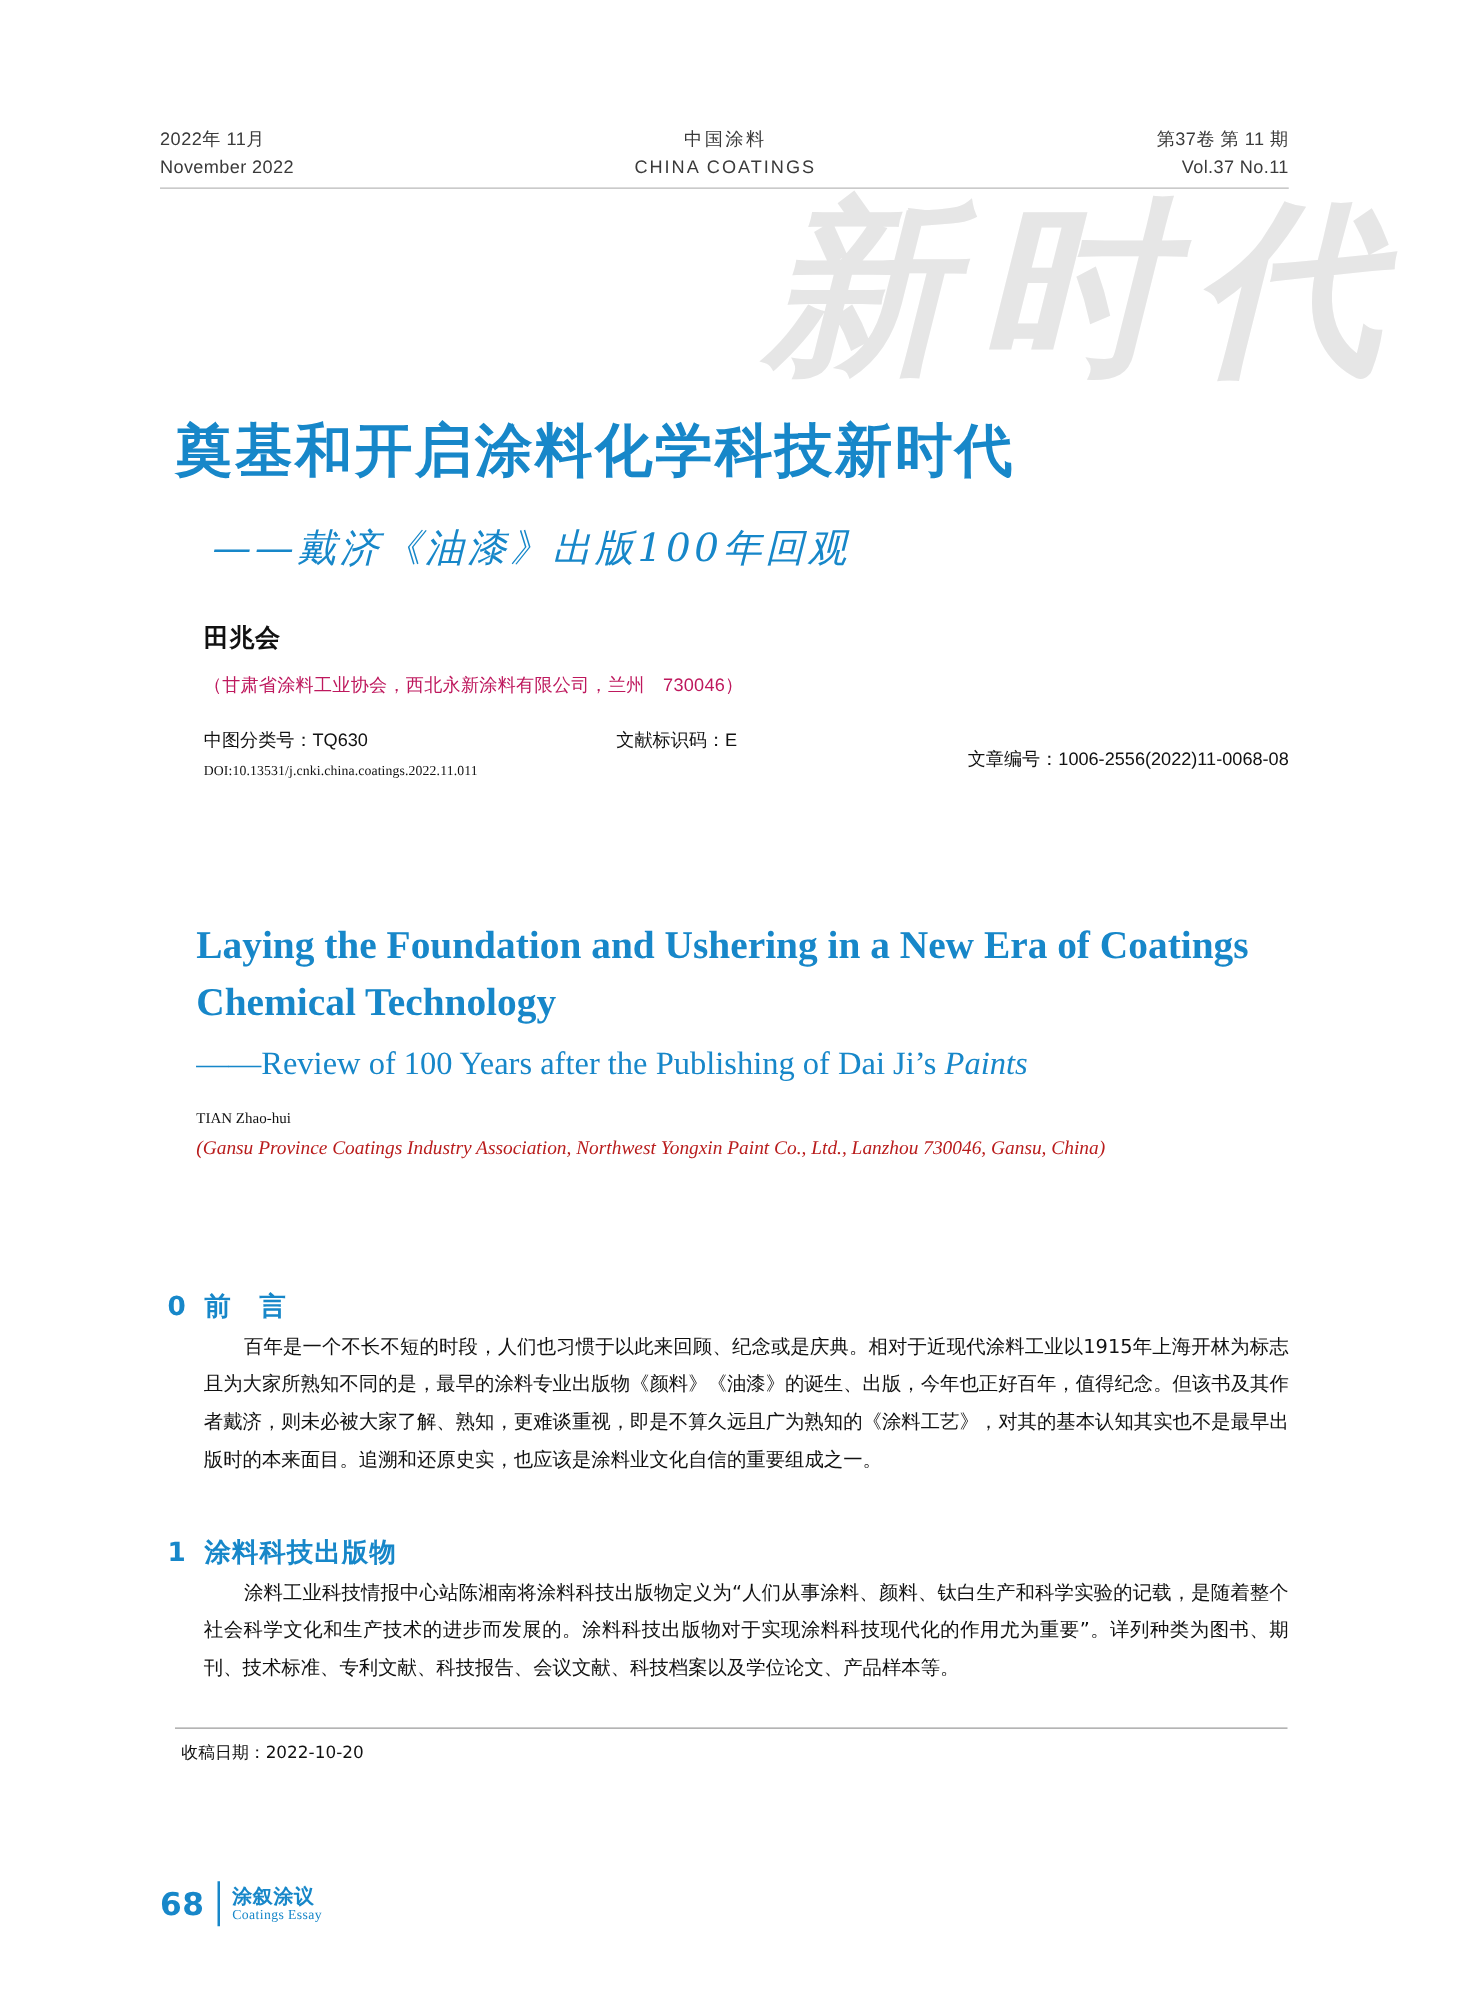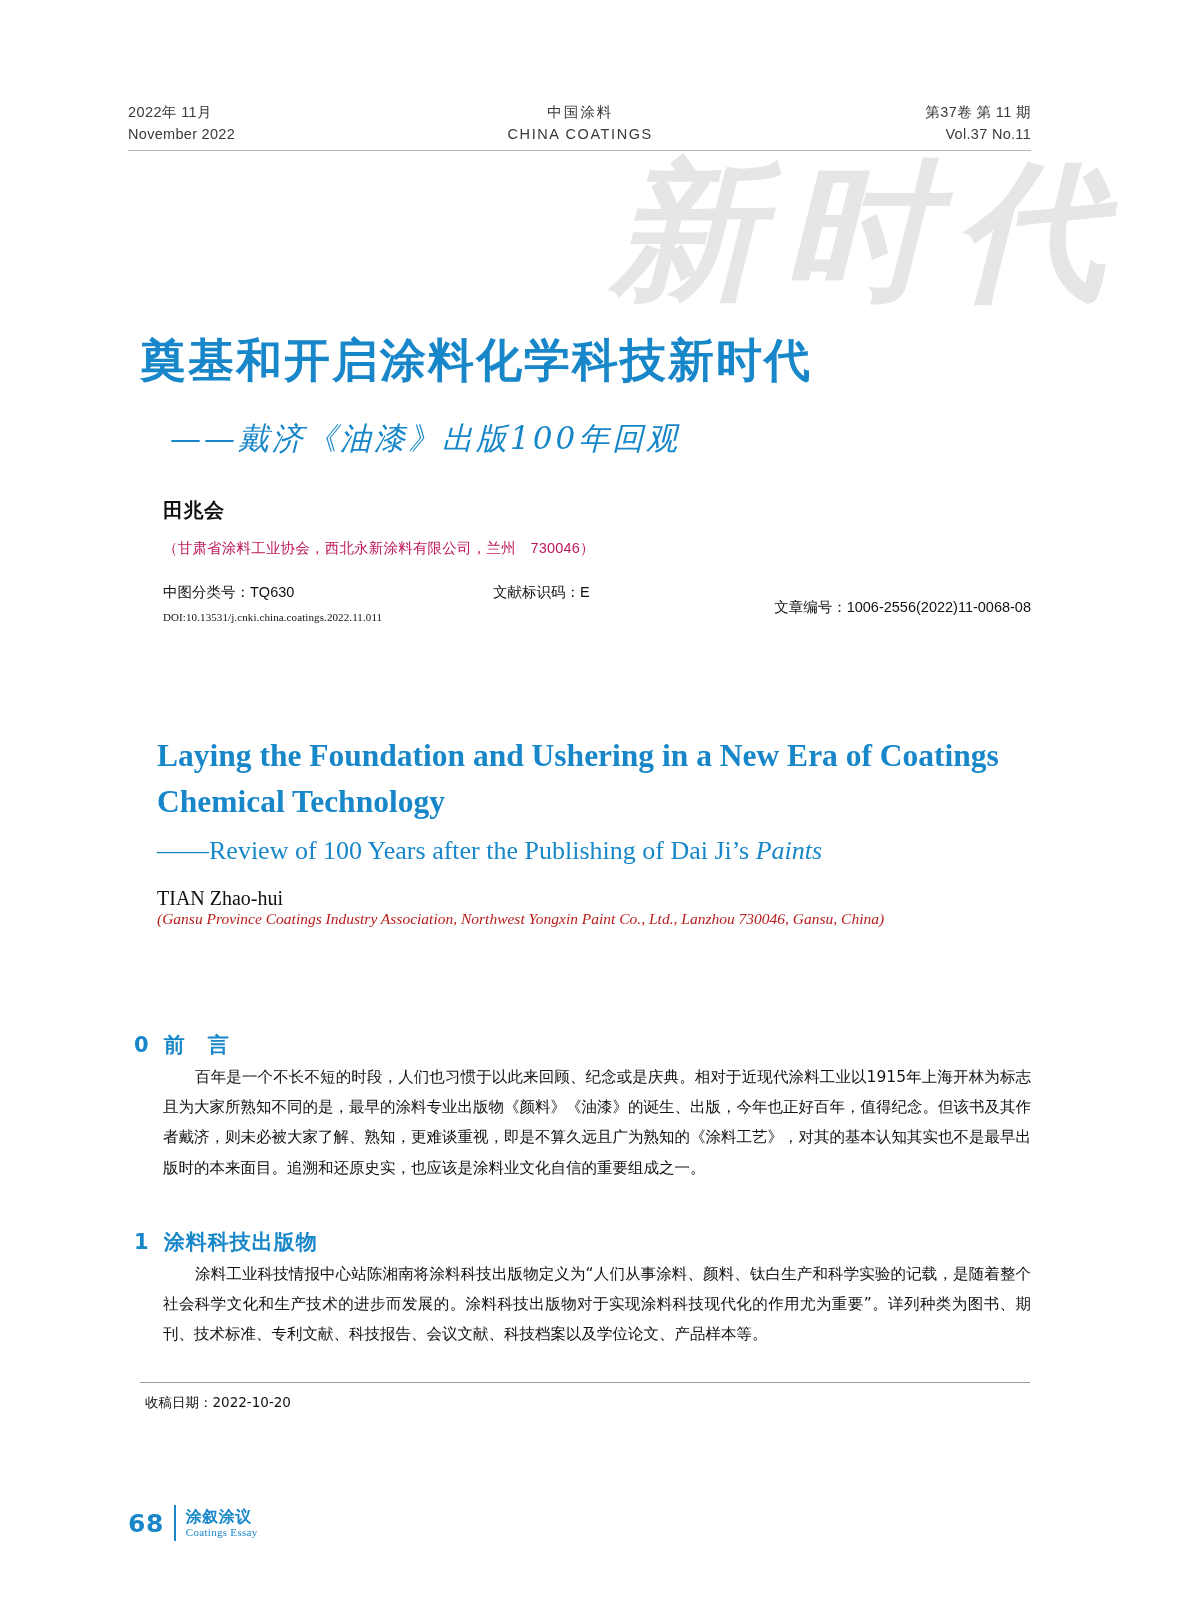--- a/index.html
+++ b/index.html
@@ -155,21 +155,21 @@
     font-size: 26px;
     color: #1787c9;
     line-height: 1.4;
   }
   .en-subtitle .ital { font-style: italic; }
   .en-author {
     position: absolute;
     left: 157px;
     top: 887px;
     font-family: "Liberation Serif", serif;
-    font-size: 20px;
+    font-size: 12px;
     color: #111;
   }
   .en-affil {
     position: absolute;
     left: 157px;
     top: 910px;
     width: 880px;
     font-family: "Liberation Serif", serif;
     font-style: italic;
     font-size: 15.5px;

